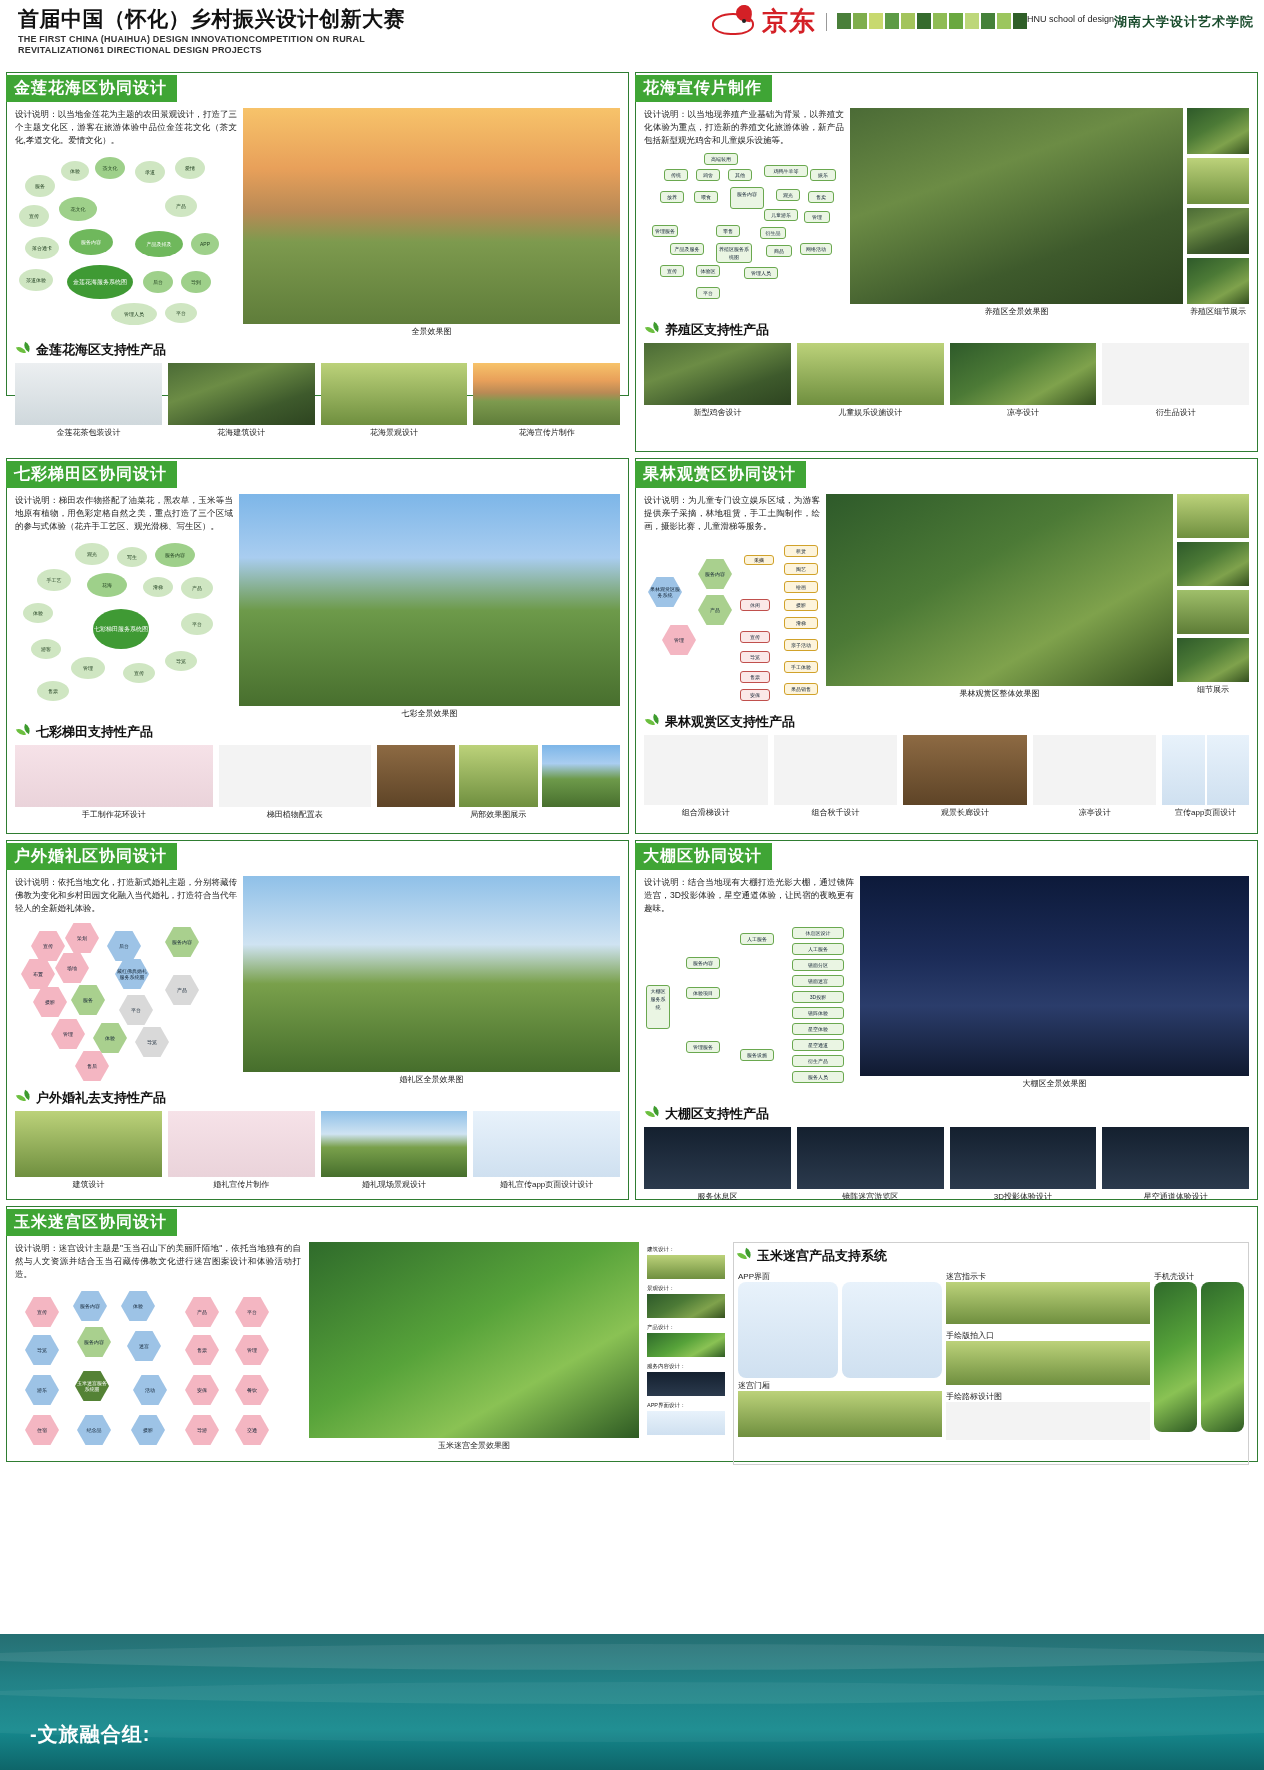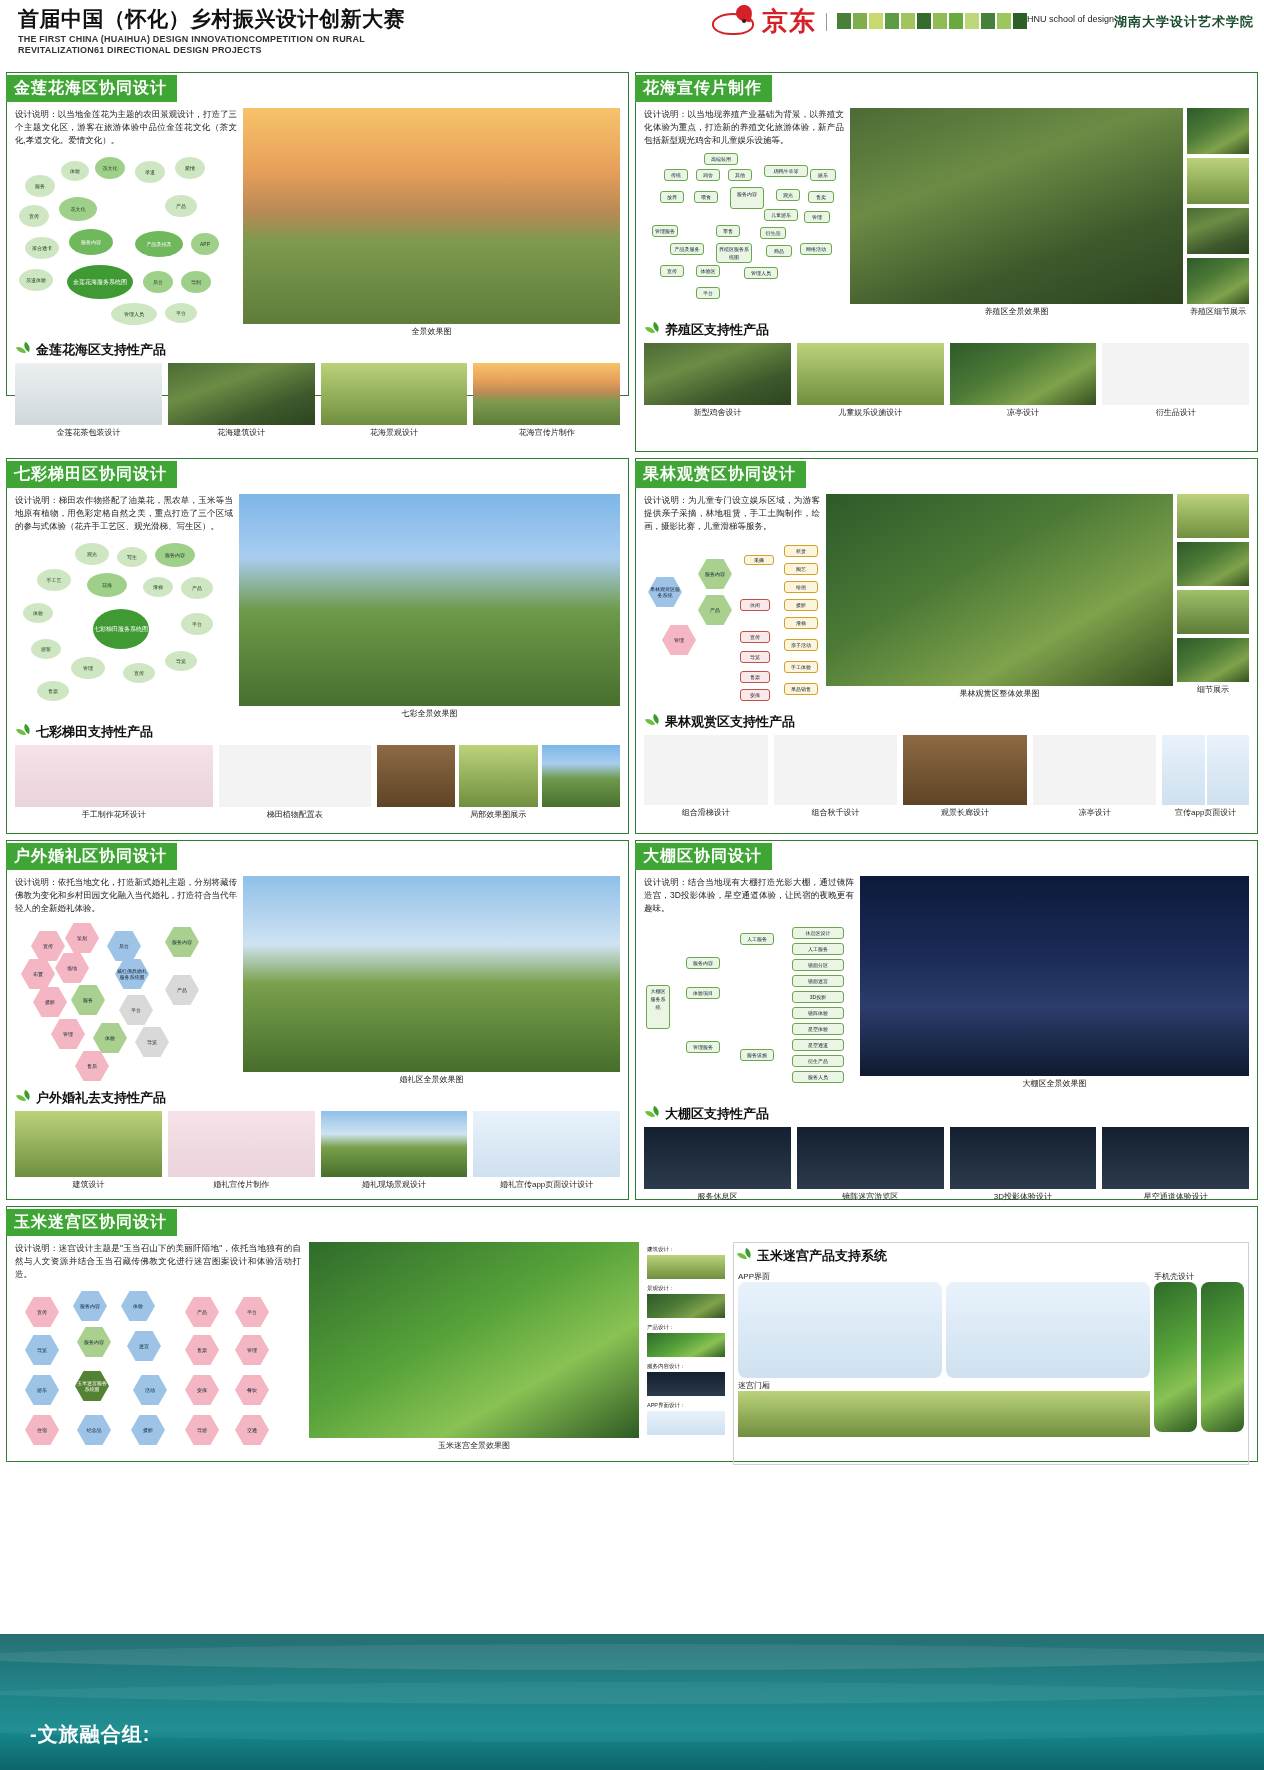--- a/index.html
+++ b/index.html
@@ -650,20 +650,28 @@
           <div style="display:flex; gap:4px;">
             <div style="flex:1;">
               <div class="cap" style="text-align:left">APP界面</div>
               <div style="display:flex;gap:4px;">
                 <div class="ph app" style="height:96px;flex:1;border-radius:8px;"></div>
                 <div class="ph app" style="height:96px;flex:1;border-radius:8px;"></div>
               </div>
               <div class="cap" style="text-align:left;margin-top:2px;">迷宫门厢</div>
               <div class="ph grass" style="height:46px;"></div>
             </div>
+            <div style="flex:1;">
+              <div class="cap" style="text-align:left">迷宫指示卡</div>
+              <div class="ph grass" style="height:42px;"></div>
+              <div class="cap" style="text-align:left;margin-top:6px;">手绘版拍入口</div>
+              <div class="ph grass" style="height:44px;"></div>
+              <div class="cap" style="text-align:left;margin-top:6px;">手绘路标设计图</div>
+              <div class="ph white" style="height:38px;"></div>
+            </div>
             <div style="width:90px;">
               <div class="cap" style="text-align:left">手机壳设计</div>
               <div style="display:flex;gap:4px;">
                 <div class="ph maze" style="height:150px;flex:1;border-radius:8px;"></div>
                 <div class="ph maze" style="height:150px;flex:1;border-radius:8px;"></div>
               </div>
             </div>
           </div>
         </div>
       </div>

